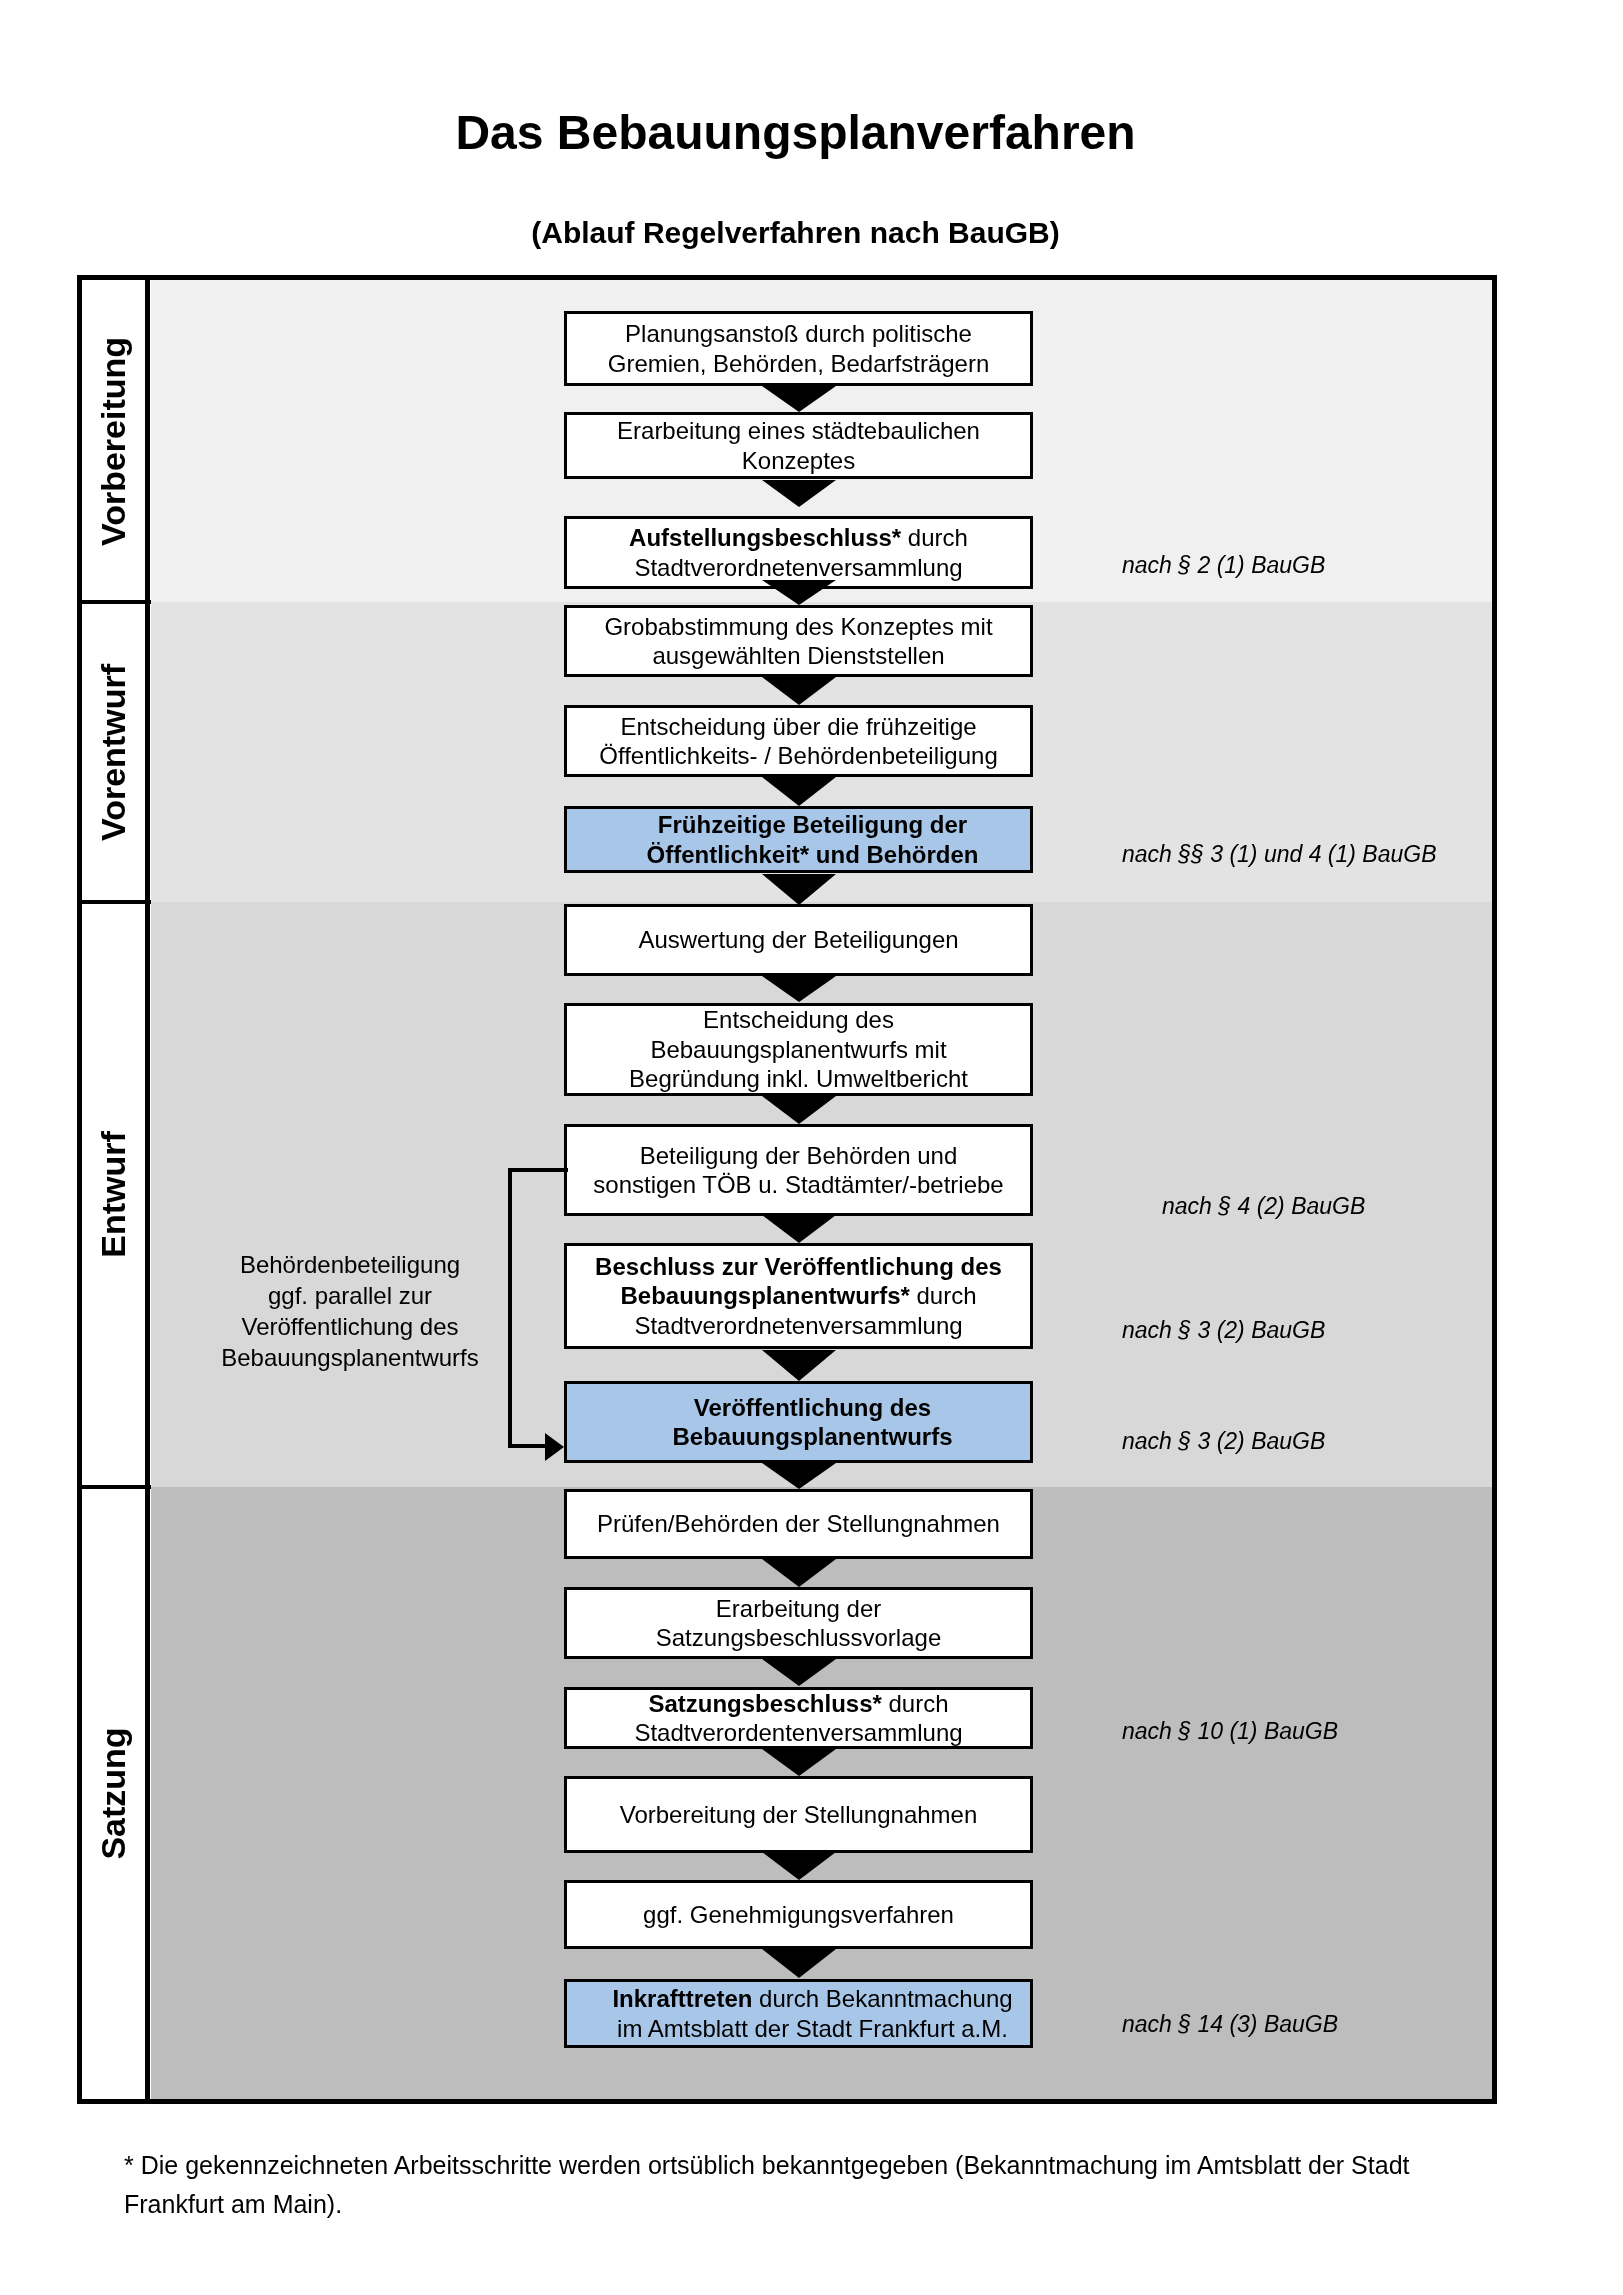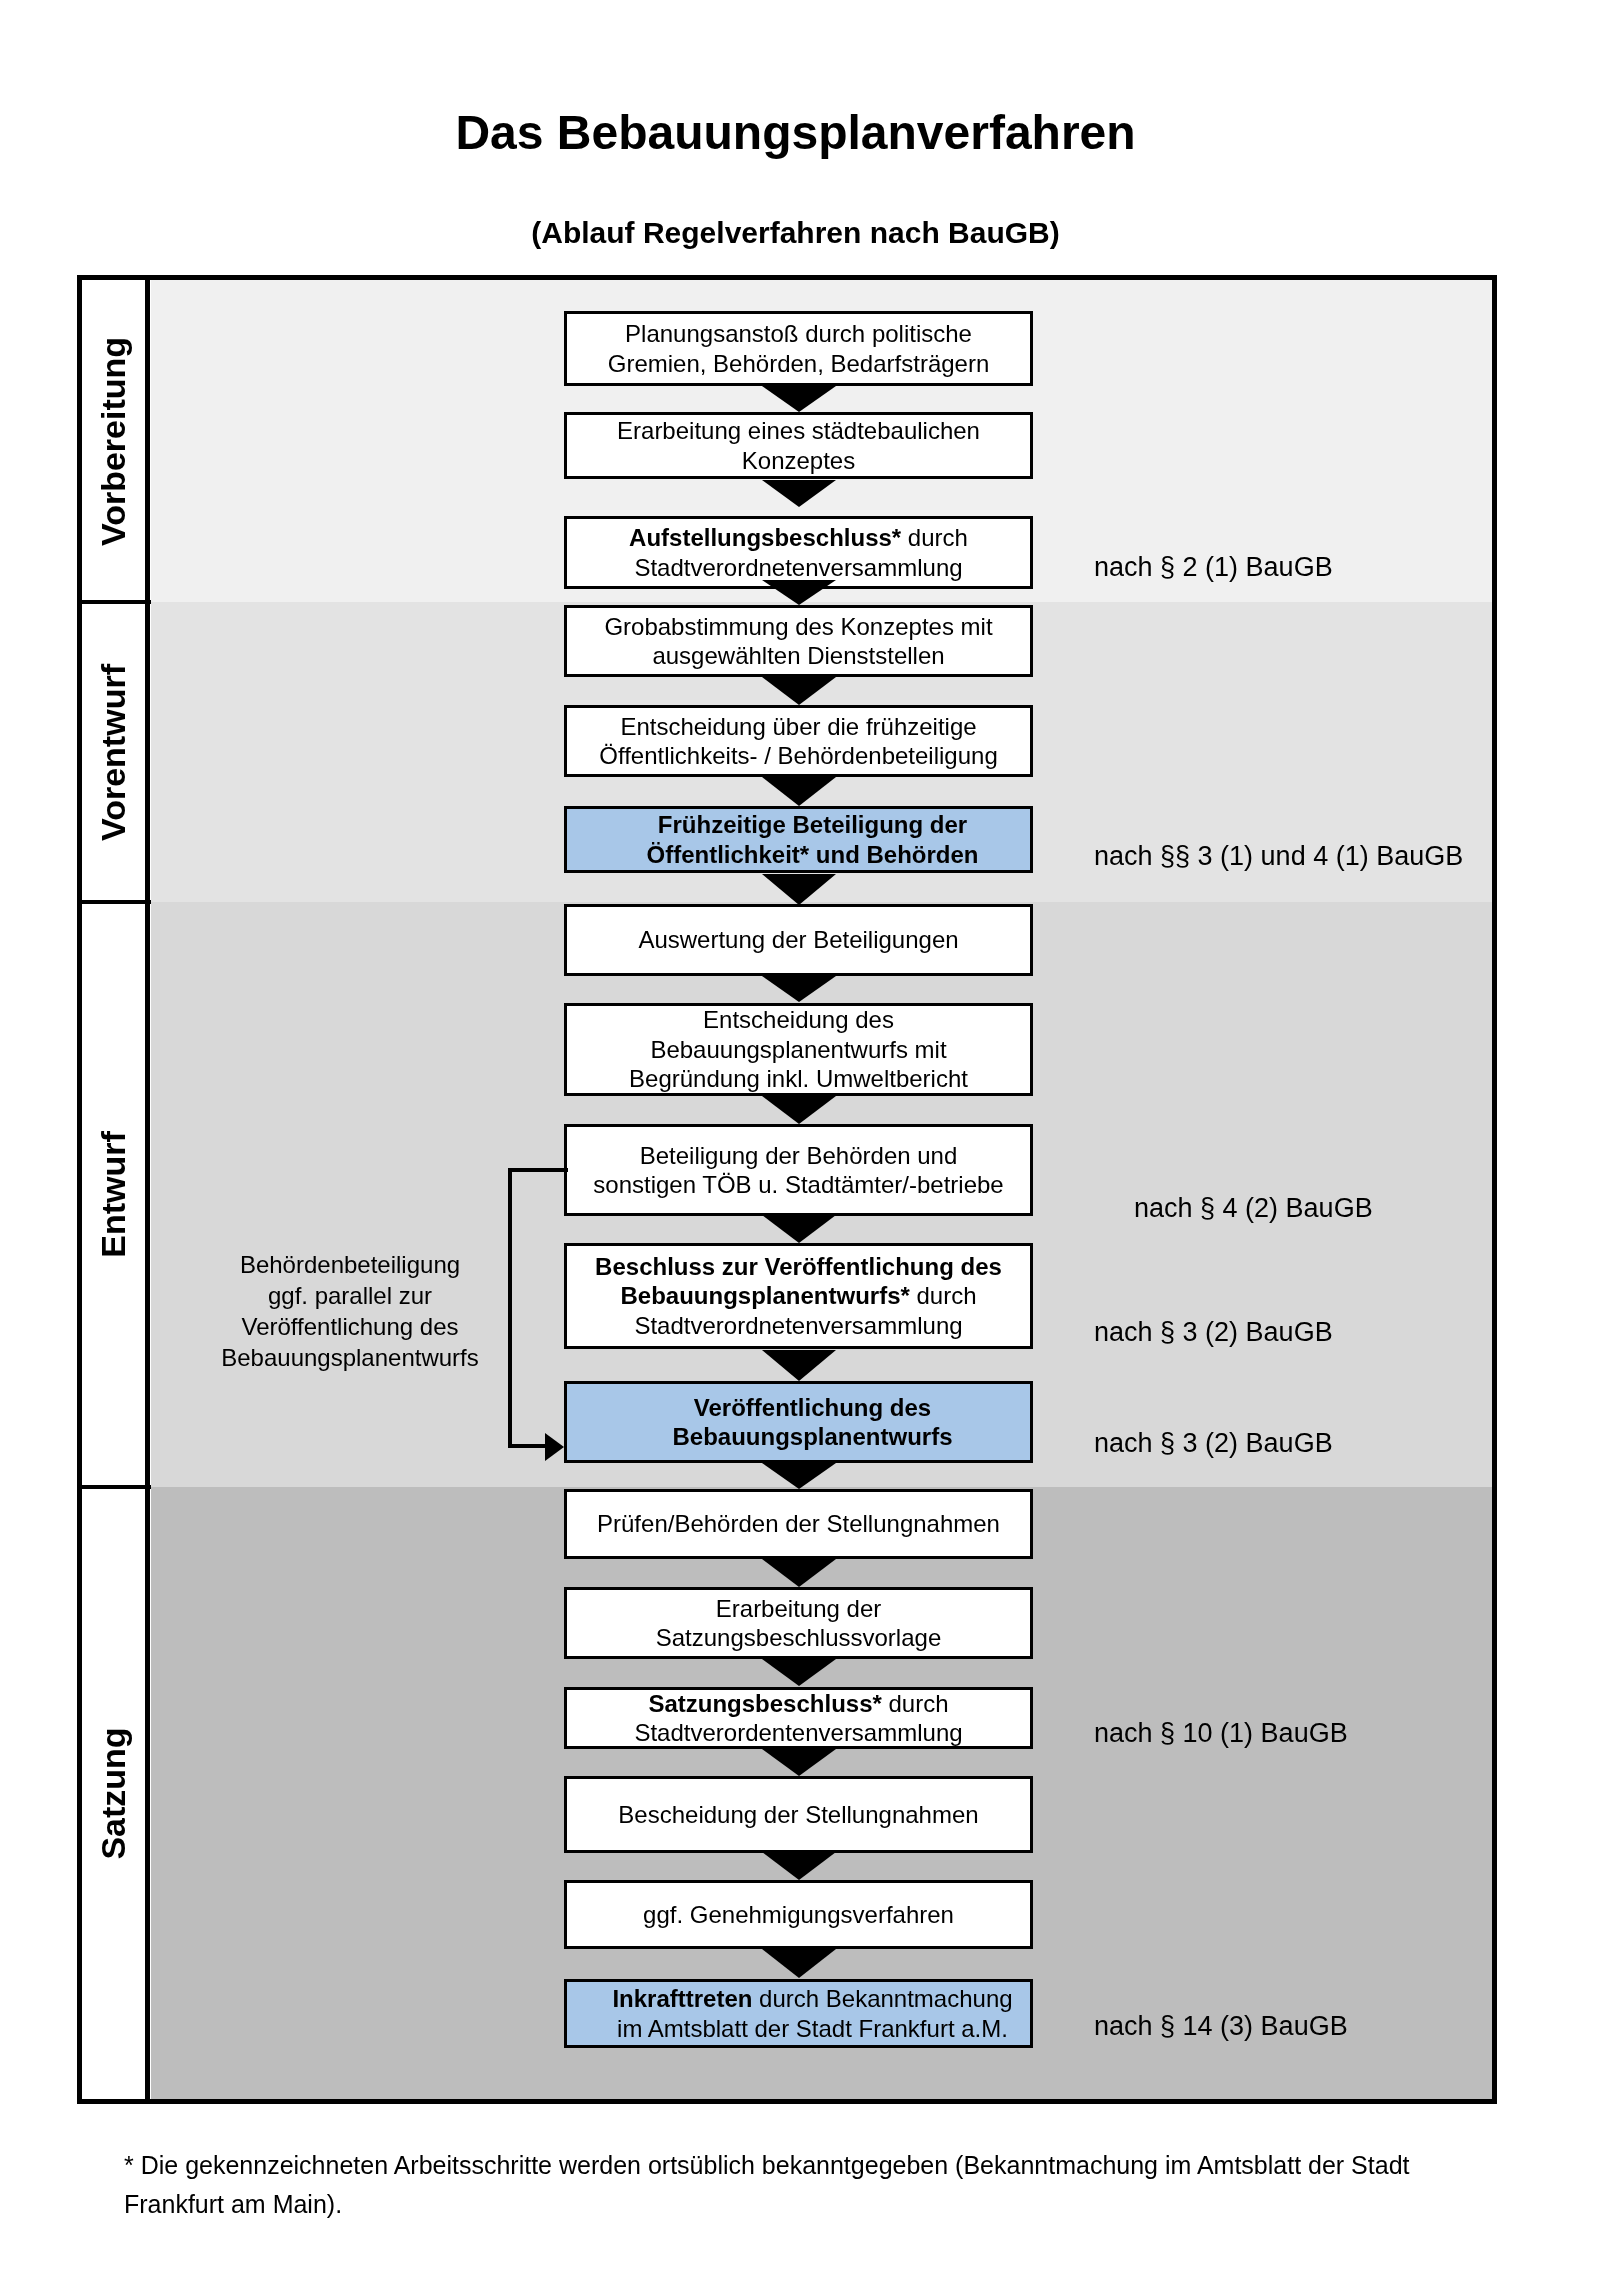--- a/index.html
+++ b/index.html
@@ -35,21 +35,21 @@
     display:flex;flex-direction:column;justify-content:center;align-items:center;
     text-align:center;font-size:24px;line-height:29.5px;
   }
   .box div{white-space:nowrap;}
   .box.blue{background:#a8c7e8;padding-left:28px;}
   .arrow-down{
     position:absolute;left:680px;width:0;height:0;
     border-left:37px solid transparent;border-right:37px solid transparent;
   }
   .note{
-    position:absolute;left:1012px;font-size:27px;white-space:nowrap;
+    position:absolute;left:1040px;font-size:23px;white-space:nowrap;font-style:italic;
   }
   .side-annotation{
     position:absolute;left:124px;top:969px;width:288px;text-align:center;
     font-size:24px;line-height:31px;
   }
   .conn{position:absolute;background:#000;}
   .conn-arrowhead{
     position:absolute;left:463px;top:1153px;width:0;height:0;
     border-top:14.4px solid transparent;border-bottom:14.4px solid transparent;
     border-left:19.6px solid #000;
@@ -142,21 +142,21 @@
       </div>
     <div class="box" style="top:1307px;height:72px;">
         <div>Erarbeitung der</div>
         <div>Satzungsbeschlussvorlage</div>
       </div>
     <div class="box" style="top:1407px;height:62px;">
         <div><b>Satzungsbeschluss*</b> durch</div>
         <div>Stadtverordentenversammlung</div>
       </div>
     <div class="box" style="top:1496px;height:77px;">
-        <div>Bescheidung der Stellungnahmen</div>
+        <div>Vorbereitung der Stellungnahmen</div>
       </div>
     <div class="box" style="top:1600px;height:69px;">
         <div>ggf. Genehmigungsverfahren</div>
       </div>
     <div class="box blue" style="top:1699px;height:69px;">
         <div><b>Inkrafttreten</b> durch Bekanntmachung</div>
         <div>im Amtsblatt der Stadt Frankfurt a.M.</div>
       </div>
 
     <div class="arrow-down" style="top:106px;border-top:26px solid #000;"></div>

